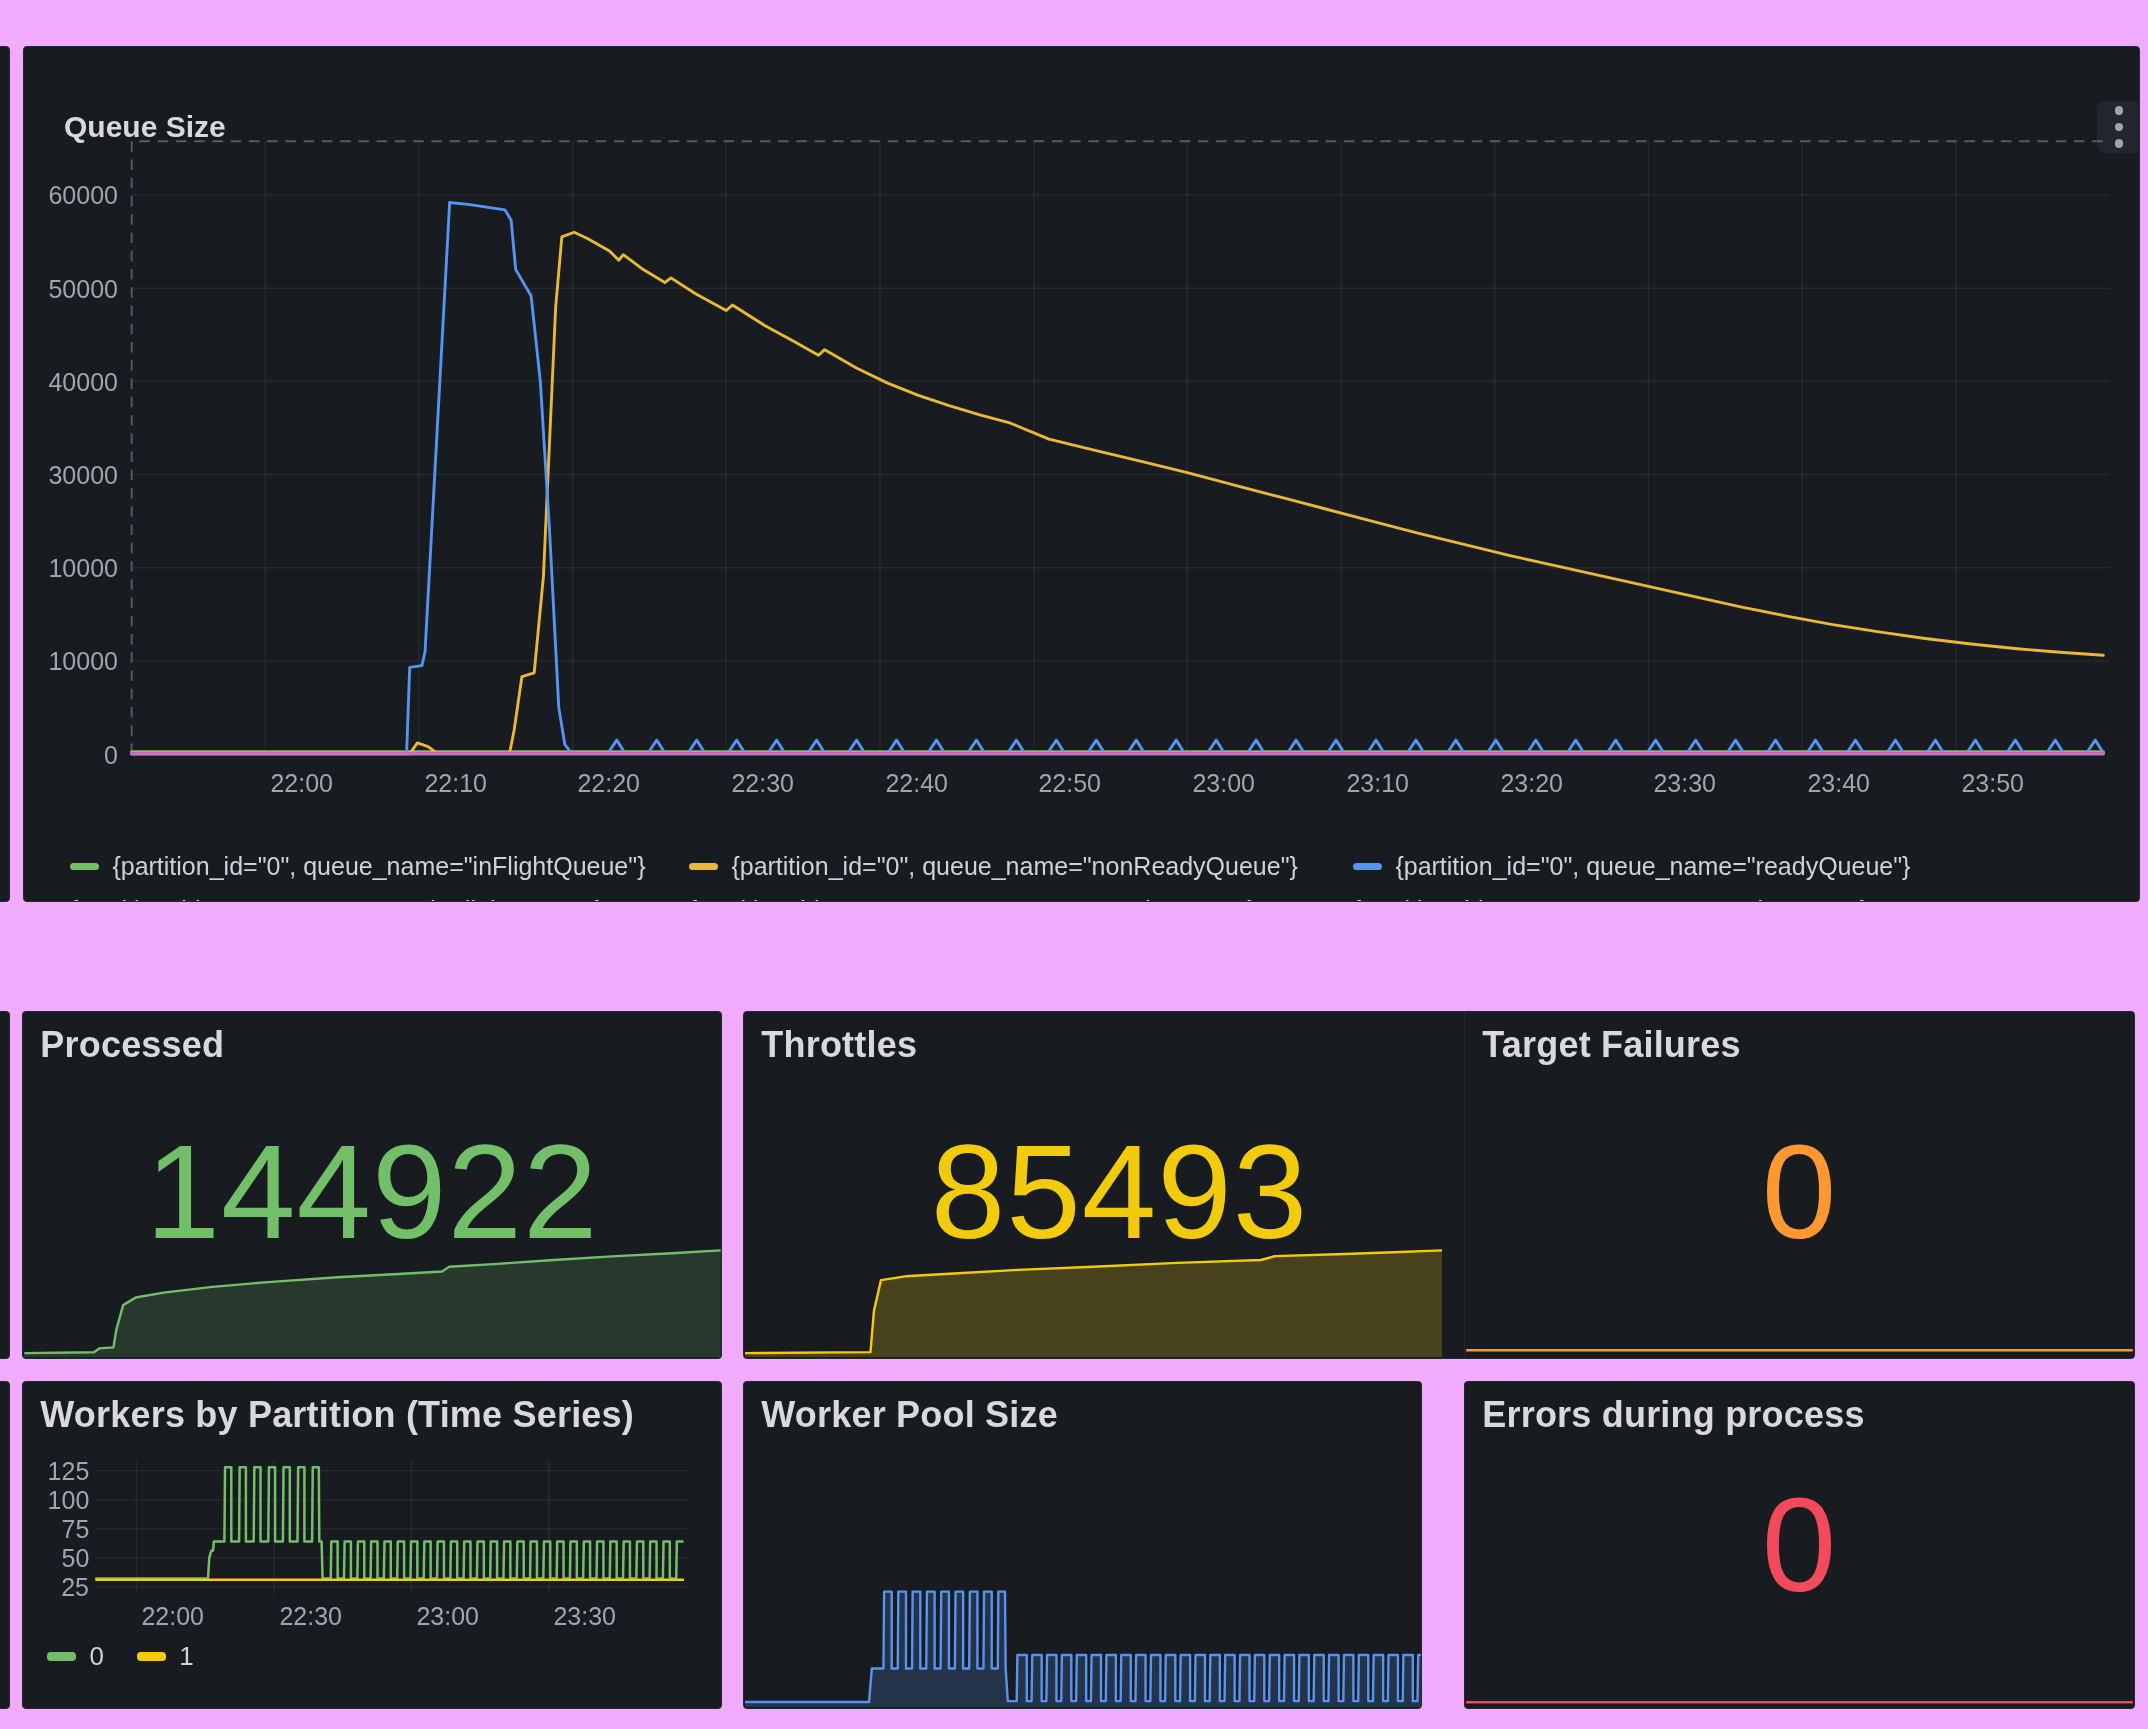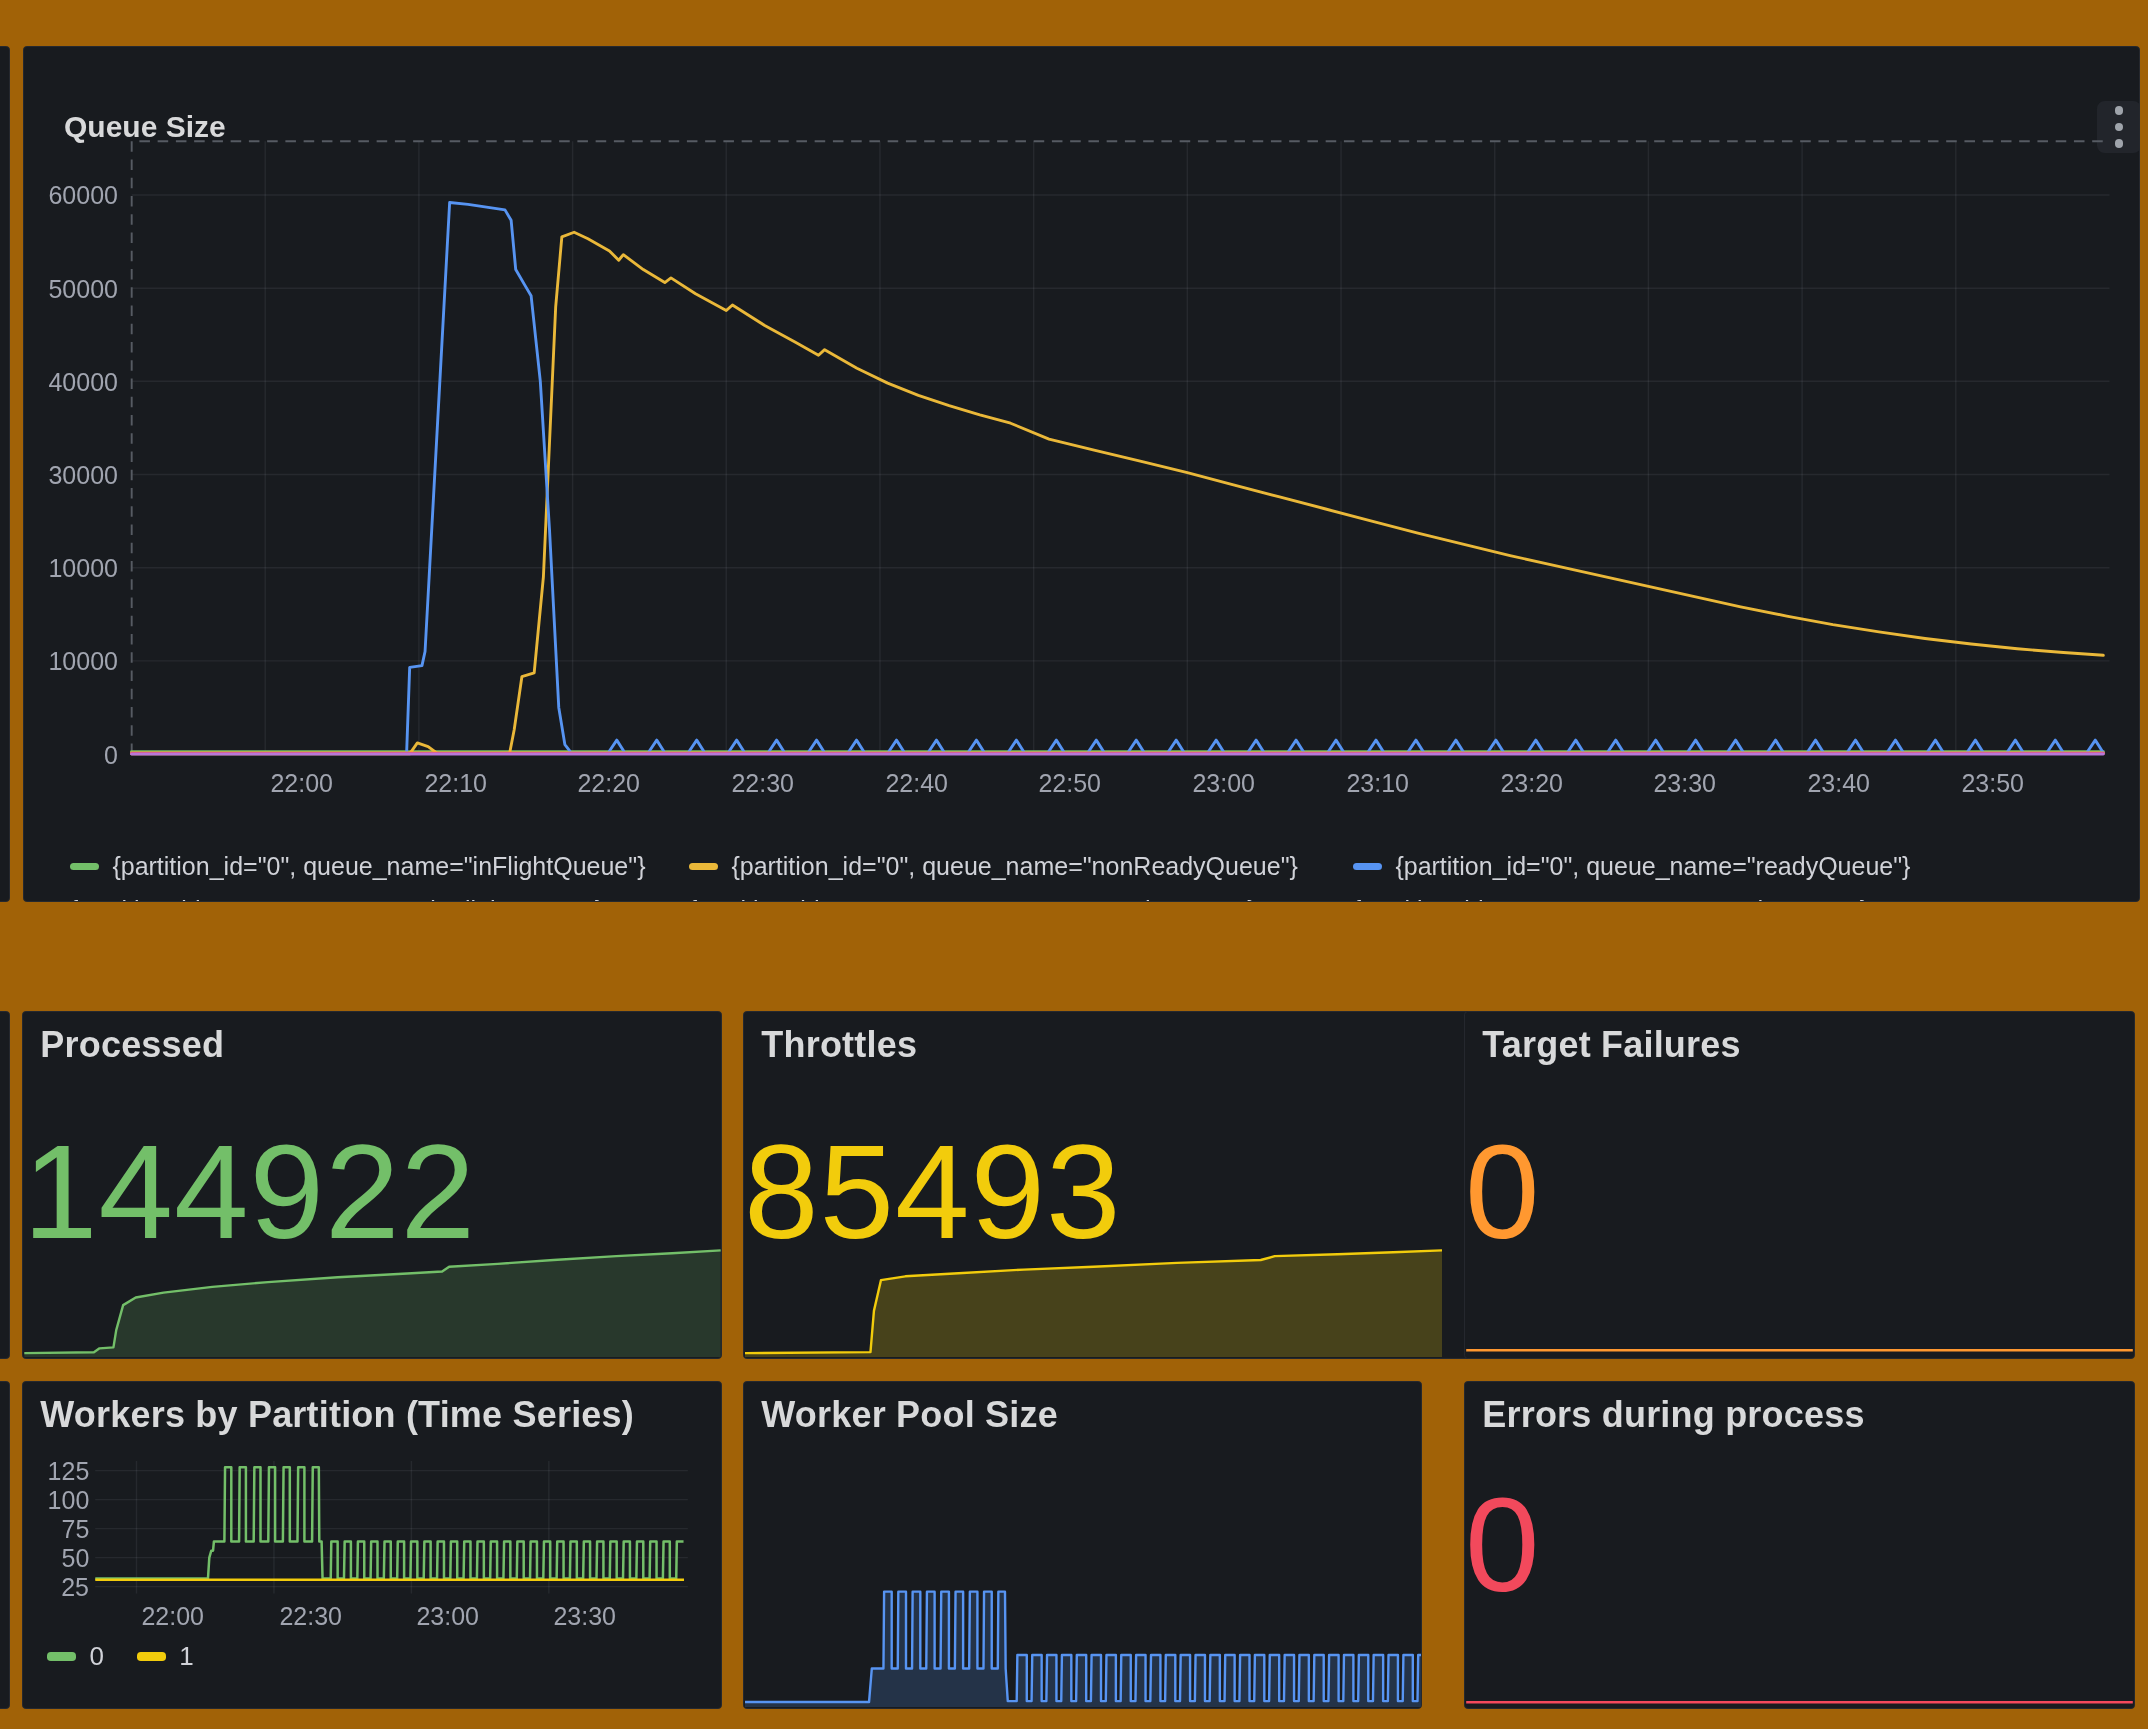--- a/index.html
+++ b/index.html
@@ -1,18 +1,18 @@
 <!DOCTYPE html>
 <html><head>
 <meta charset="utf-8">
 <style>
   html,body{margin:0;padding:0;background:#0e0f13;}
   #root{
     position:relative;width:2148px;height:1729px;overflow:hidden;
-    background:#a16207;
+    background:#f0abfc;
     font-family:"Liberation Sans","DejaVu Sans",sans-serif;
     -webkit-font-smoothing:antialiased;
   }
   .panel{
     position:absolute;background:#181b1f;border:1px solid #25282e;
     border-radius:3.8px;box-sizing:border-box;overflow:hidden;
   }
   .sliver{
     position:absolute;width:27px;left:-17.3px;background:#181b1f;
     border:1px solid #25282e;border-radius:3.8px;box-sizing:border-box;
@@ -36,21 +36,21 @@
   }
   .x-lab{text-align:right;width:134px;}
   .y-lab{text-align:right;}
   .legend-row{
     position:absolute;display:flex;align-items:center;height:33px;
   }
   .leg-item{display:flex;align-items:center;cursor:pointer;}
   .leg-swatch{width:29px;height:7.7px;border-radius:3.8px;margin-right:13.4px;flex:0 0 auto;}
   .leg-label{font-size:25px;color:#d0d2d8;white-space:nowrap;}
   .stat-value{
-    position:absolute;width:100%;text-align:left;
+    position:absolute;width:100%;text-align:center;
     font-size:134px;font-weight:500;line-height:1;letter-spacing:1px;
   }
   .spark{position:absolute;left:0;bottom:0;pointer-events:none;}
   svg{display:block;}
   #chart-layer{position:absolute;left:0;top:0;pointer-events:none;}
 </style>
 </head>
 <body>
 
 <div id="root">

